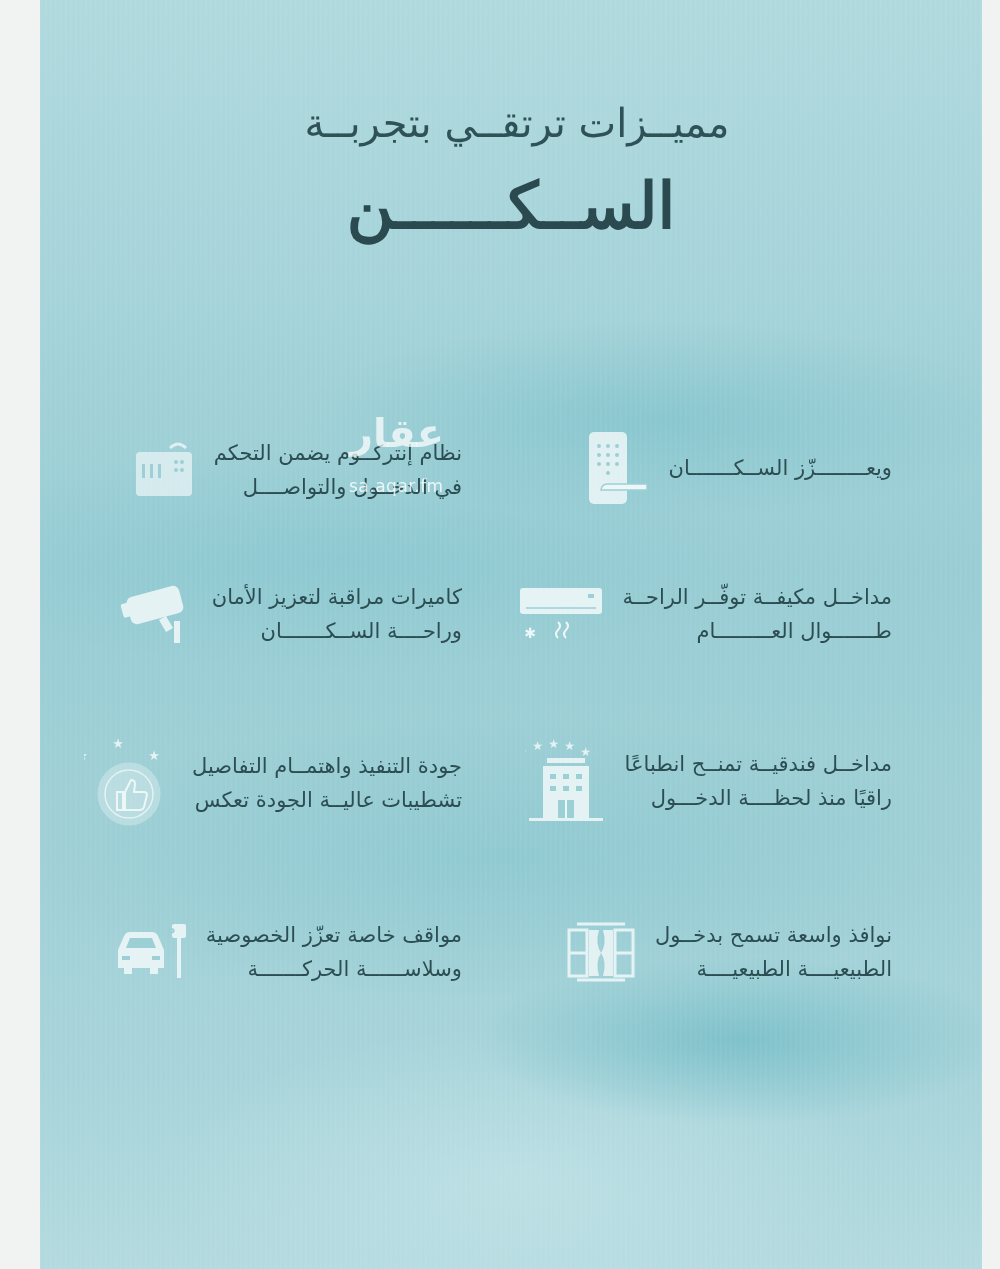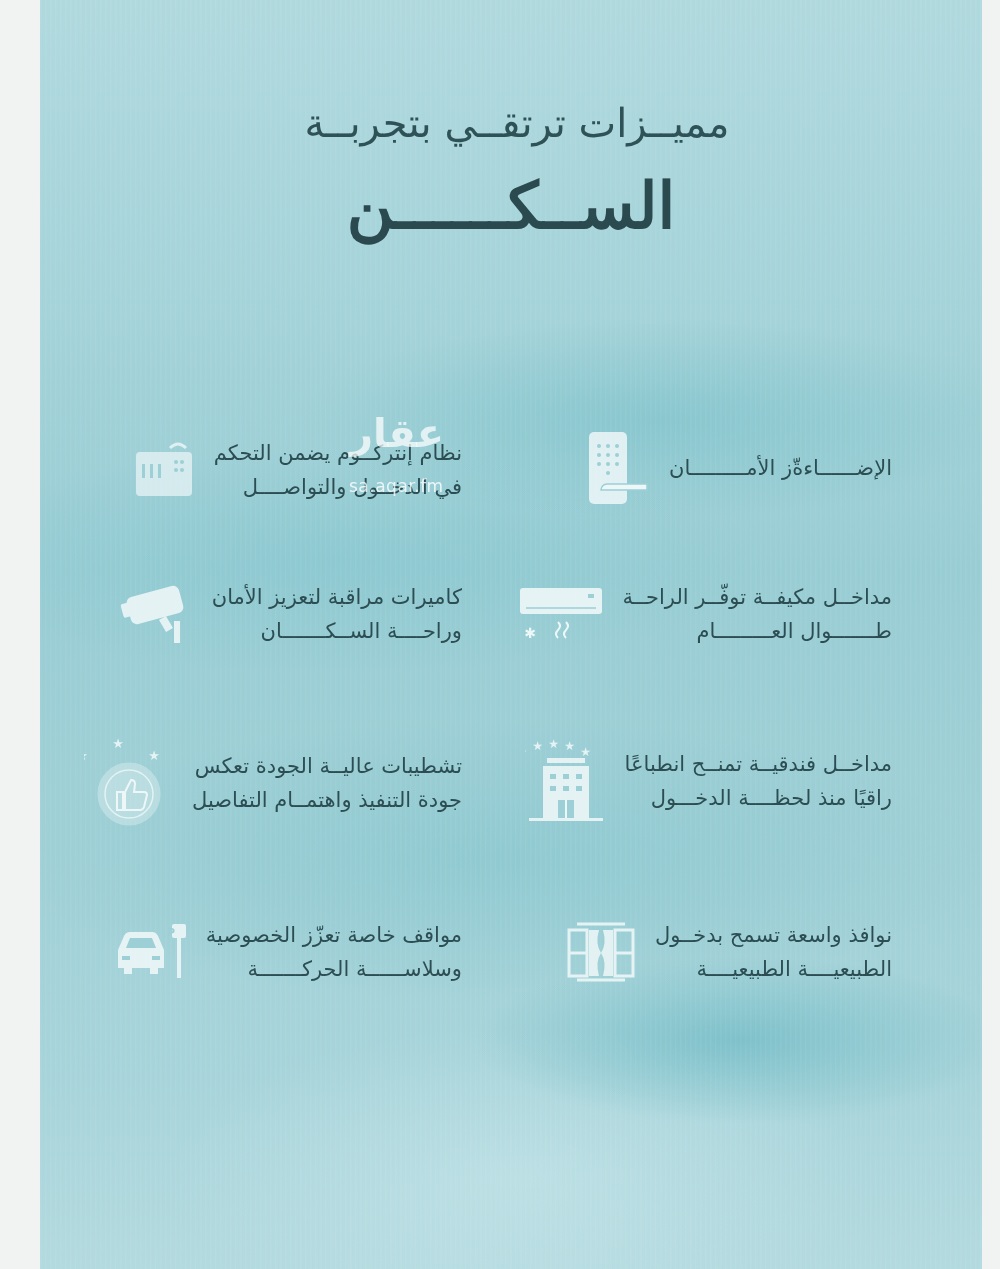--- a/index.html
+++ b/index.html
@@ -88,21 +88,21 @@
           <circle cx="27" cy="27" r="2"></circle>
           <circle cx="36" cy="27" r="2"></circle>
         <circle cx="18" cy="36" r="2"></circle>
           <circle cx="27" cy="36" r="2"></circle>
           <circle cx="36" cy="36" r="2"></circle>
         <circle cx="27" cy="45" r="2"></circle>
       </g>
       <path d="M20 62 a6 6 0 0 1 6 -6 h40 v6 h-40 a4 4 0 0 0 0 0z" fill="#eef7f8" stroke="#9ccfd6" stroke-width="1.5"></path>
     </svg>
     <div class="text">
-      <div>الإضــــــاءةّز الأمـــــــــان</div>
+      <div>ويعــــــــزّز الســكـــــــان</div>
     </div>
   </div>
 
   <div class="feature f-left" style="top:436px;">
     <svg class="icon" width="64" height="60" viewBox="0 0 64 60">
       <rect x="4" y="12" width="56" height="44" rx="4" fill="#eef7f8" opacity="0.7"></rect>
       <g fill="#9ccfd6">
         <rect x="10" y="24" width="3" height="14"></rect>
           <rect x="18" y="24" width="3" height="14"></rect>
           <rect x="26" y="24" width="3" height="14"></rect>
@@ -182,22 +182,22 @@
       <g fill="#eef7f8" opacity="0.9" font-size="13" font-family="DejaVu Sans, sans-serif">
         <text x="4" y="22">★</text>
           <text x="40" y="10">★</text>
           <text x="76" y="22">★</text>
       </g>
       <circle cx="45" cy="56" r="30" fill="#eef7f8" opacity="0.35" stroke="#eef7f8" stroke-width="3"></circle>
       <circle cx="45" cy="56" r="24" fill="none" stroke="#eef7f8" stroke-width="1.5" opacity="0.8"></circle>
       <path d="M33 54 h6 v18 h-6z M41 54 l6 -12 q4 0 4 4 l-1 8 h10 q3 0 3 3 l-3 12 q-1 3 -4 3 h-15z" fill="none" stroke="#eef7f8" stroke-width="2"></path>
     </svg>
     <div class="text">
+      <div>جودة التنفيذ واهتمــام التفاصيل</div>
       <div>تشطيبات عاليــة الجودة تعكس</div>
-      <div>جودة التنفيذ واهتمــام التفاصيل</div>
     </div>
   </div>
 
   <div class="feature f-right" style="top:918px;">
     <svg class="icon" width="72" height="64" viewBox="0 0 72 64">
       <g fill="none" stroke="#eef7f8" stroke-width="3" opacity="0.9">
         <line x1="12" y1="4" x2="60" y2="4"></line>
         <line x1="12" y1="60" x2="60" y2="60"></line>
         <rect x="4" y="10" width="18" height="46"></rect>
         <rect x="50" y="10" width="18" height="46"></rect>

